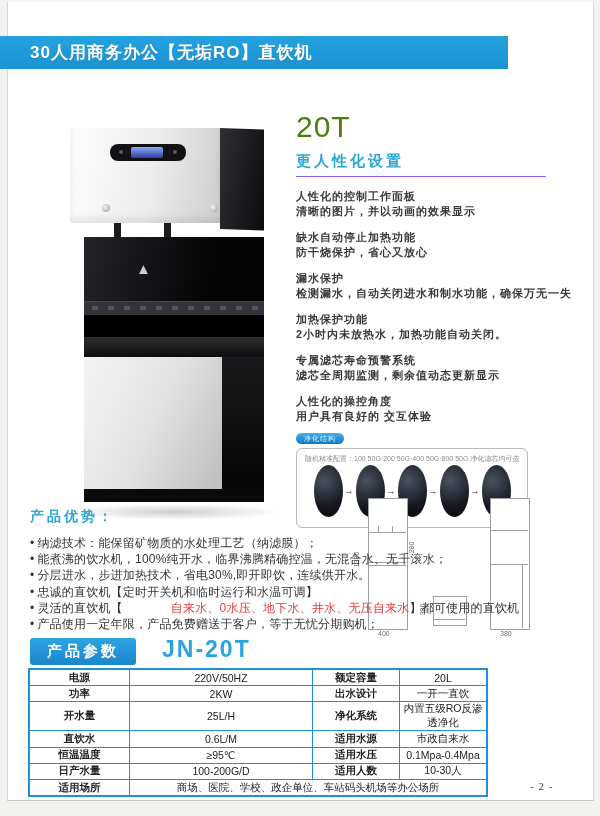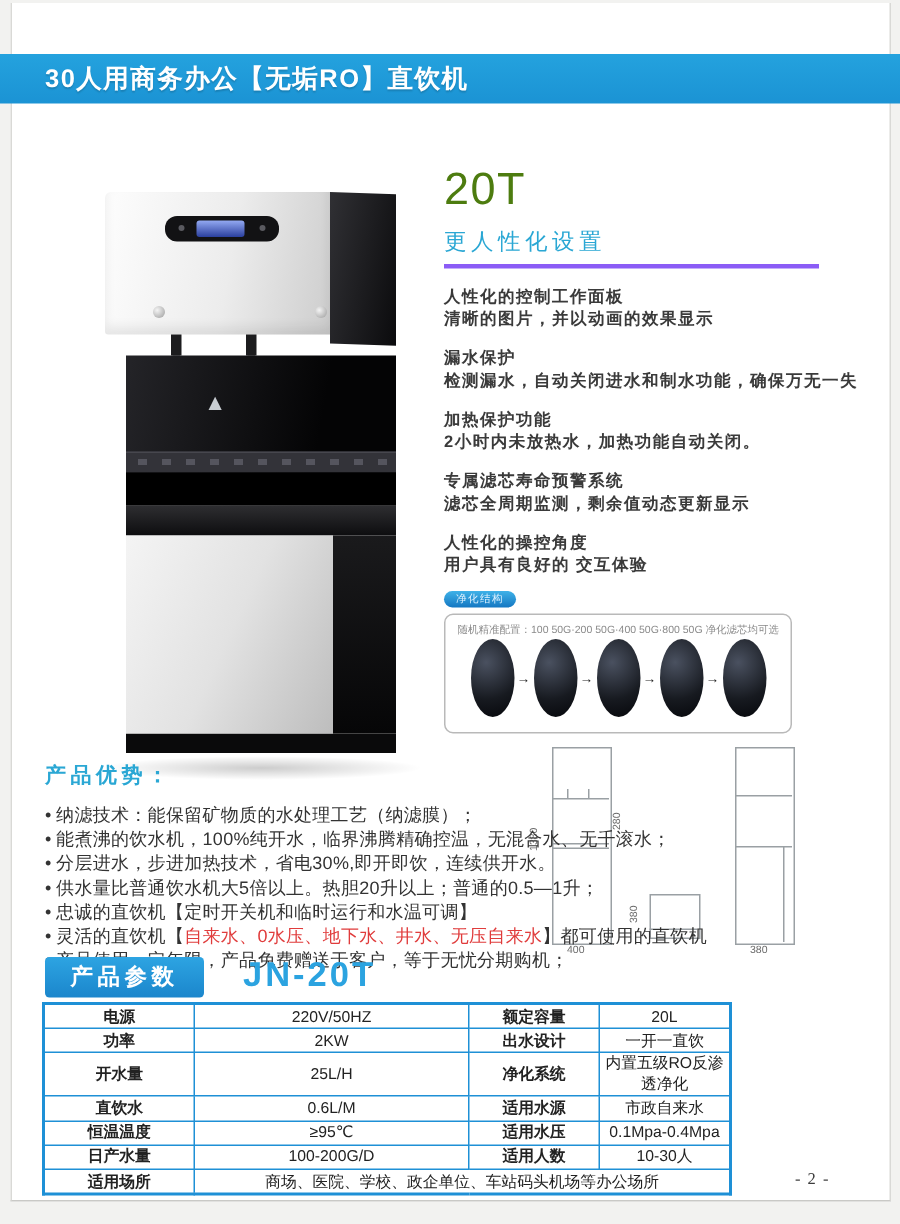--- a/index.html
+++ b/index.html
@@ -10,21 +10,21 @@
     overflow:hidden;
   }
   .sheet{
     position:absolute;left:7px;top:2px;width:585px;height:798px;
     background:#ffffff;
     border-left:1px solid #d9d9d6;border-right:1px solid #d9d9d6;
     border-bottom:1px solid #c9c9c6;
   }
   
   .header-bar{
-    position:absolute;left:0;top:36px;width:600px;height:33px;
+    position:absolute;left:0;top:36px;width:508px;height:33px;
     background:linear-gradient(#24a2de,#1b93d4);
     display:flex;align-items:center;
   }
   .header-bar .title{
     color:#fff;font-size:17px;font-weight:bold;letter-spacing:1px;
     padding-left:30px;text-shadow:0 1px 1px rgba(0,0,0,.15);
   }
   
   .machine{position:absolute;left:52px;top:128px;width:255px;height:390px;}
   .m-head-front{position:absolute;left:18px;top:0;width:150px;height:95px;
@@ -57,22 +57,22 @@
   .m-cab-front{position:absolute;left:0;top:0;width:138px;height:132px;
     background:linear-gradient(115deg,#f4f4f4,#e2e2e2 50%,#bdbdbd);}
   .m-cab-side{position:absolute;left:138px;top:0;width:42px;height:132px;
     background:linear-gradient(#1a1a1c,#060607);}
   .m-cab-base{height:13px;background:#0a0a0b;}
   .m-shadow{position:absolute;left:15px;top:376px;width:215px;height:16px;
     background:radial-gradient(ellipse at center,rgba(0,0,0,.20),rgba(0,0,0,0) 70%);}
   
   .right-col{position:absolute;left:296px;top:110px;width:292px;}
   .model-title{font-size:30px;color:#4d7c0f;letter-spacing:1px;}
-  .feat-heading{margin-top:8px;font-size:15px;font-weight:normal;color:#2aa7d4;
-    letter-spacing:3px;padding-bottom:5px;border-bottom:3px solid #8b5cf6;width:250px;}
+  .feat-heading{margin-top:8px;font-size:15px;font-weight:bold;color:#2aa7d4;
+    letter-spacing:3px;padding-bottom:5px;border-bottom:1px solid #8b5cf6;width:250px;}
   .feat{margin-top:12px;}
   .feat-line{font-size:11px;color:#3a3a3a;letter-spacing:1px;line-height:14.5px;font-weight:bold;}
   .purify-badge{display:inline-block;margin-top:10px;background:linear-gradient(#3fb2e8,#1477c2);
     color:#dff2ff;font-size:7px;line-height:11px;padding:0 8px;border-radius:6px;letter-spacing:1px;}
   .filter-box{margin-top:3px;width:230px;height:78px;border:1px solid #b9b9b9;border-radius:6px;background:#fff;}
   .filter-caption{font-size:7px;color:#8a8a8a;margin:5px 8px 1px;white-space:nowrap;overflow:hidden;}
   .filter-row{display:flex;align-items:center;justify-content:center;margin-top:1px;}
   .filter-oval{width:29px;height:52px;border-radius:50%;
     background:radial-gradient(circle at 35% 30%,#4a5160,#171a20 60%,#05060a);}
   .filter-arrow{color:#1b1b1b;font-size:9px;margin:0 2px;}
@@ -82,21 +82,21 @@
   .d-line{position:absolute;background:#9aa0a4;height:1px;}
   .d-vline{position:absolute;background:#9aa0a4;width:1px;}
   .d-lab{position:absolute;white-space:nowrap;}
   .rot{transform:rotate(-90deg);transform-origin:center;}
   
   .advantages{position:absolute;left:30px;top:508px;width:320px;}
   .adv-heading{font-size:14px;font-weight:bold;color:#2aa7d4;letter-spacing:3px;margin-bottom:9px;}
   .adv-list{list-style:none;margin:0;padding:0;}
   .adv-list li{font-size:12px;color:#333;line-height:16.2px;letter-spacing:.2px;white-space:nowrap;}
   .adv-list .dot{margin-right:3px;}
-  .red{color:#e03c3c;}
+  .red{color:#e03c3c;margin-left:48px;}
   
   .specs-btn{position:absolute;left:30px;top:638px;width:106px;height:27px;
     background:linear-gradient(#2da4e2,#1b86cc);color:#fff;font-size:15px;font-weight:bold;
     letter-spacing:3px;display:flex;align-items:center;justify-content:center;border-radius:3px;}
   .specs-model{position:absolute;left:162px;top:636px;font-size:23px;font-weight:bold;
     color:#2ba3e0;letter-spacing:2px;}
   .spec-table{position:absolute;left:28px;top:668px;width:460px;border-collapse:collapse;
     border:2px solid #1e90d6;}
   .spec-table td{border:1px solid #1e90d6;font-size:10.5px;color:#222;text-align:center;
     height:15.2px;padding:0 2px;}
@@ -147,20 +147,24 @@
 
 <div class="right-col">
   <div class="model-title">20T</div>
   <div class="feat-heading">更人性化设置</div>
 
   <div class="feat">
     <div class="feat-line">人性化的控制工作面板</div>
     <div class="feat-line">清晰的图片，并以动画的效果显示</div>
   </div>
   <div class="feat">
+    <div class="feat-line">缺水自动停止加热功能</div>
+    <div class="feat-line">防干烧保护，省心又放心</div>
+  </div>
+  <div class="feat">
     <div class="feat-line">漏水保护</div>
     <div class="feat-line">检测漏水，自动关闭进水和制水功能，确保万无一失</div>
   </div>
   <div class="feat">
     <div class="feat-line">加热保护功能</div>
     <div class="feat-line">2小时内未放热水，加热功能自动关闭。</div>
   </div>
   <div class="feat">
     <div class="feat-line">专属滤芯寿命预警系统</div>
     <div class="feat-line">滤芯全周期监测，剩余值动态更新显示</div>
@@ -209,21 +213,20 @@
   <div class="d-vline" style="left:182px;top:68px;height:64px;"></div>
   <div class="d-lab" style="left:160px;top:134px;">380</div>
 </div>
 
 <div class="advantages">
   <div class="adv-heading">产品优势：</div>
   <ul class="adv-list">
     <li><span class="dot">•</span><span>纳滤技术：能保留矿物质的水处理工艺（纳滤膜）；</span></li>
     <li><span class="dot">•</span><span>能煮沸的饮水机，100%纯开水，临界沸腾精确控温，无混合水、无千滚水；</span></li>
     <li><span class="dot">•</span><span>分层进水，步进加热技术，省电30%,即开即饮，连续供开水。</span></li>
-    <li><span class="dot">•</span><span>供水量比普通饮水机大5倍以上。热胆20升以上；普通的0.5—1升；</span></li>
     <li><span class="dot">•</span><span>忠诚的直饮机【定时开关机和临时运行和水温可调】</span></li>
     <li><span class="dot">•</span><span>灵活的直饮机【</span><span class="red">自来水、0水压、地下水、井水、无压自来水</span><span>】都可使用的直饮机</span></li>
     <li><span class="dot">•</span><span>产品使用一定年限，产品免费赠送于客户，等于无忧分期购机；</span></li>
   </ul>
 </div>
 
 <div class="specs-btn">产品参数</div>
 <div class="specs-model">JN-20T</div>
 
 <table class="spec-table">

